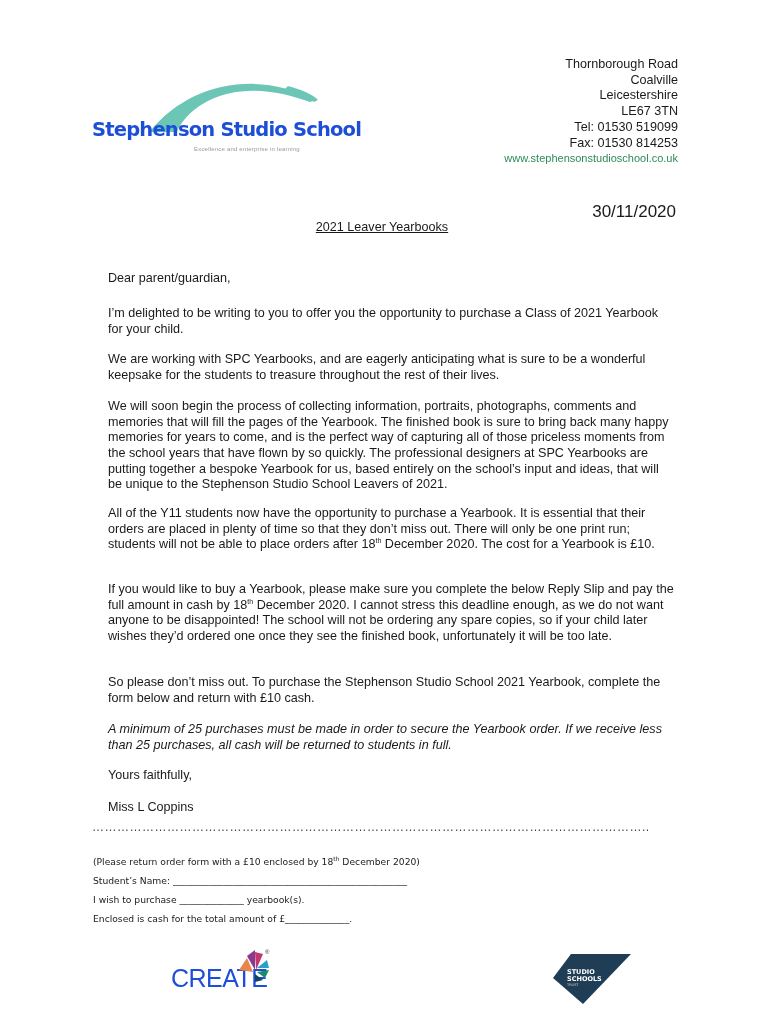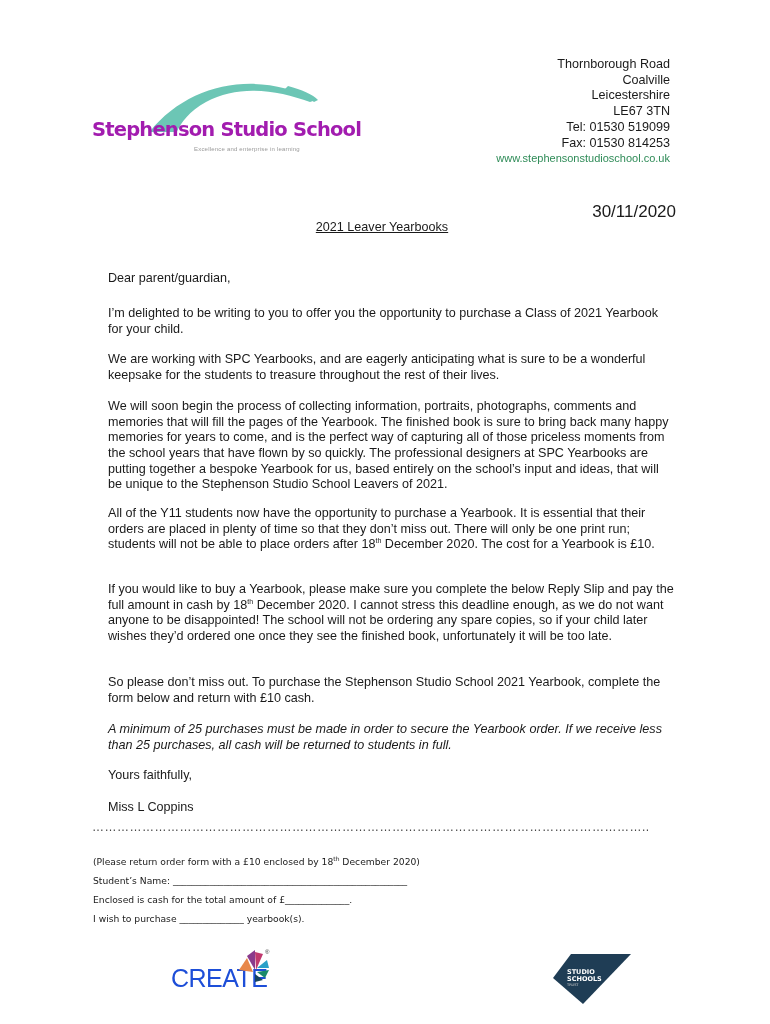--- a/index.html
+++ b/index.html
@@ -2,25 +2,25 @@
 <html><head>
 <meta charset="utf-8">
 <style>
   html, body { margin:0; padding:0; background:#ffffff; }
   body { width:770px; height:1024px; position:relative; overflow:hidden; font-family:"Liberation Sans", sans-serif; color:#1a1a1a; }
   .page { position:absolute; left:0; top:0; width:770px; height:1024px; }
 
   
   .logo { position:absolute; left:88px; top:72px; width:250px; height:90px; }
   .logo svg { position:absolute; left:0; top:0; }
-  .logo-name { position:absolute; left:4px; top:46px; font-family:"DejaVu Sans", sans-serif; font-weight:bold; font-size:19.5px; color:#a21caf; letter-spacing:-0.8px; white-space:nowrap; }
+  .logo-name { position:absolute; left:4px; top:46px; font-family:"DejaVu Sans", sans-serif; font-weight:bold; font-size:19.5px; color:#1d4ed8; letter-spacing:-0.8px; white-space:nowrap; }
   .logo-tag { position:absolute; left:106px; top:74px; font-size:6px; color:#999; white-space:nowrap; letter-spacing:0.2px; }
 
   
-  .address { position:absolute; right:100px; top:57px; text-align:right; font-size:12.6px; line-height:15.7px; color:#1a1a1a; }
+  .address { position:absolute; right:92px; top:57px; text-align:right; font-size:12.6px; line-height:15.7px; color:#1a1a1a; }
   .address .web { font-size:11px; color:#2e8b57; }
   .address .web b { font-weight:normal; }
 
   .date { position:absolute; right:94px; top:202px; font-size:17px; }
   .title { position:absolute; left:0; width:764px; top:220px; text-align:center; font-size:12.6px; text-decoration:underline; }
 
   .body-text { position:absolute; left:92px; width:600px; font-size:12.6px; line-height:15.6px; }
   .body-text p { margin:16px; }
   .italic { font-style:italic; }
   sup { font-size:7px; line-height:0; vertical-align:super; }
@@ -98,22 +98,22 @@
 
   <div class="body-text" style="top:784px">
       <p>Miss L Coppins</p>
     </div>
 
   <div class="dots">……………………………………………………………………………………………………………………..</div>
 
   <div class="form">
     <div><span>(Please return order form with a £10 enclosed by 18</span><sup>th</sup><span> December 2020)</span></div>
     <div>Student’s Name: ___________________________________________________</div>
+    <div>I wish to purchase ______________ yearbook(s).</div>
     <div>Enclosed is cash for the total amount of £______________.</div>
-    <div>I wish to purchase ______________ yearbook(s).</div>
   </div>
 
   <div class="create">
     <div class="create-text">CREATE</div>
     <svg style="position:absolute;left:78px;top:0" width="40" height="36" viewBox="0 0 40 36">
       <polygon points="6,22 14,10 20,24" fill="#e8874a"></polygon>
       <polygon points="14,8 22,2 22,22" fill="#8a3a8c"></polygon>
       <polygon points="22,4 30,6 23,22" fill="#c0396e"></polygon>
       <polygon points="24,20 34,12 36,20" fill="#2aa0c8"></polygon>
       <polygon points="24,24 36,22 32,30" fill="#1a8a6a"></polygon>

